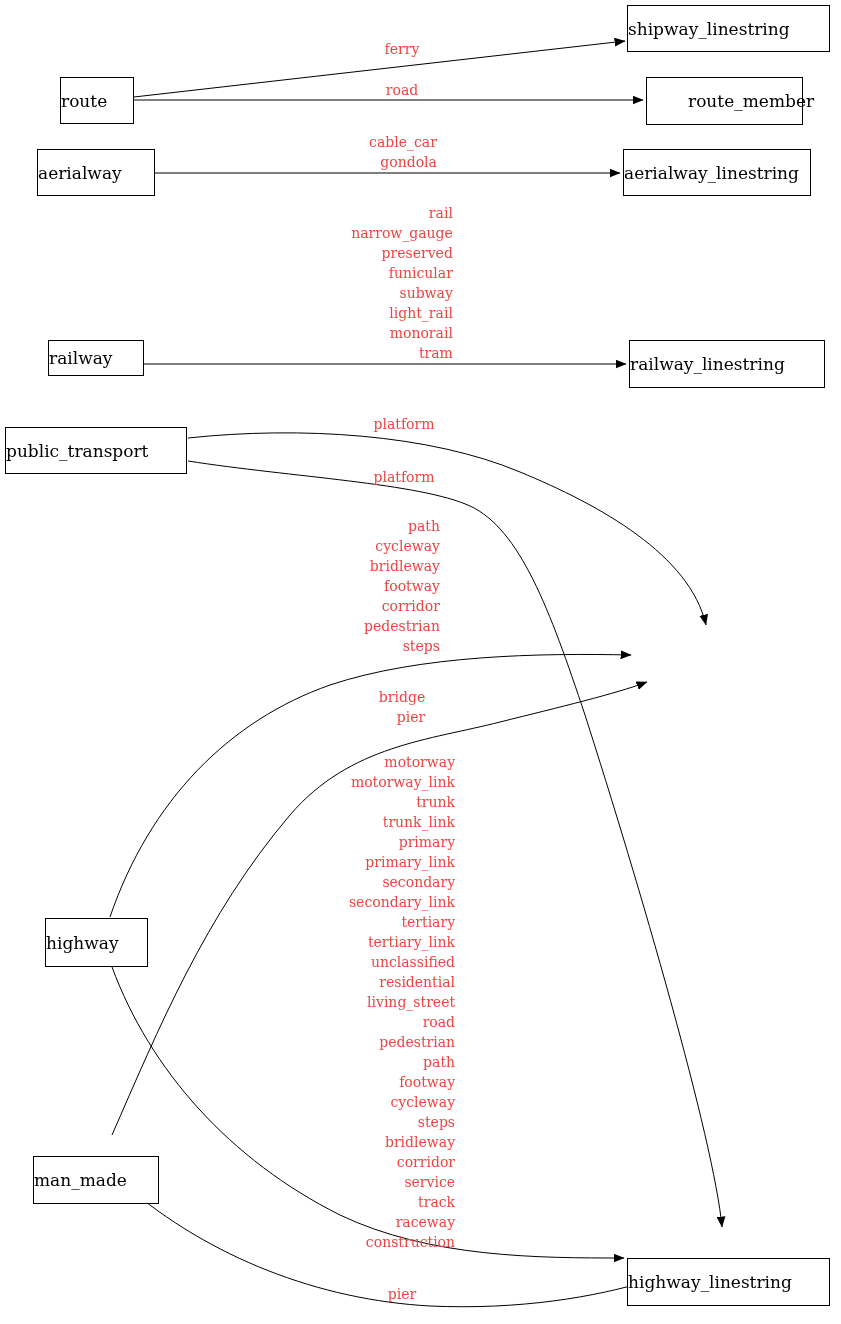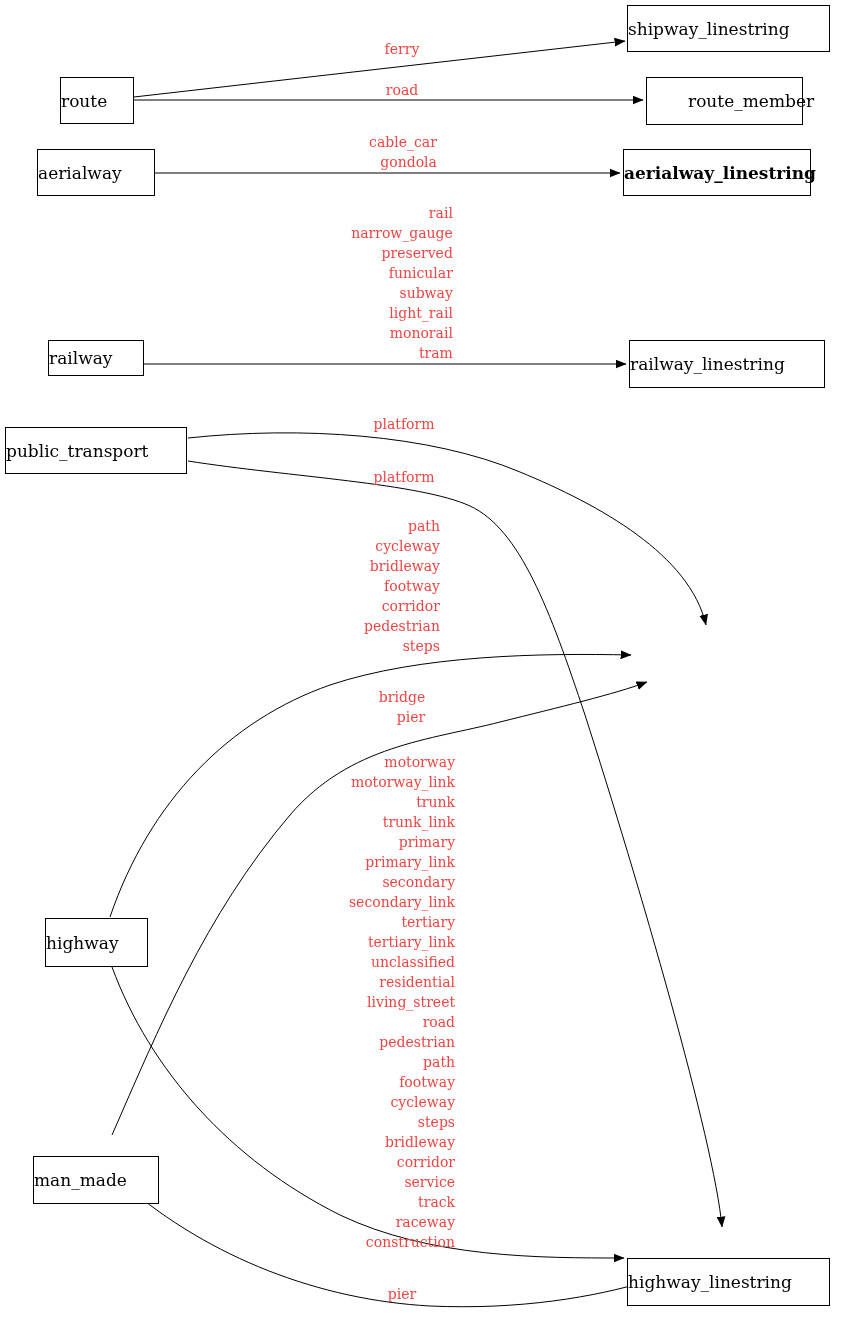--- a/index.html
+++ b/index.html
@@ -55,21 +55,21 @@
     </div>
     <div class="node" style="left: 627px; top: 5px; width: 203px; height: 47px;">
       <span>shipway_linestring</span>
     </div>
     <div class="node" style="left: 646px; top: 77px; width: 157px; height: 48px; padding-left: 41px;">
       <span>route_member</span>
     </div>
     <div class="node" style="left: 37px; top: 149px; width: 118px; height: 47px;">
       <span>aerialway</span>
     </div>
-    <div class="node" style="left: 623px; top: 149px; width: 188px; height: 47px; font-weight: bold;">
+    <div class="node" style="left: 623px; top: 149px; width: 188px; height: 47px;">
       <span>aerialway_linestring</span>
     </div>
     <div class="node" style="left: 48px; top: 340px; width: 96px; height: 36px;">
       <span>railway</span>
     </div>
     <div class="node" style="left: 629px; top: 340px; width: 196px; height: 48px;">
       <span>railway_linestring</span>
     </div>
     <div class="node" style="left: 5px; top: 427px; width: 182px; height: 47px;">
       <span>public_transport</span>

